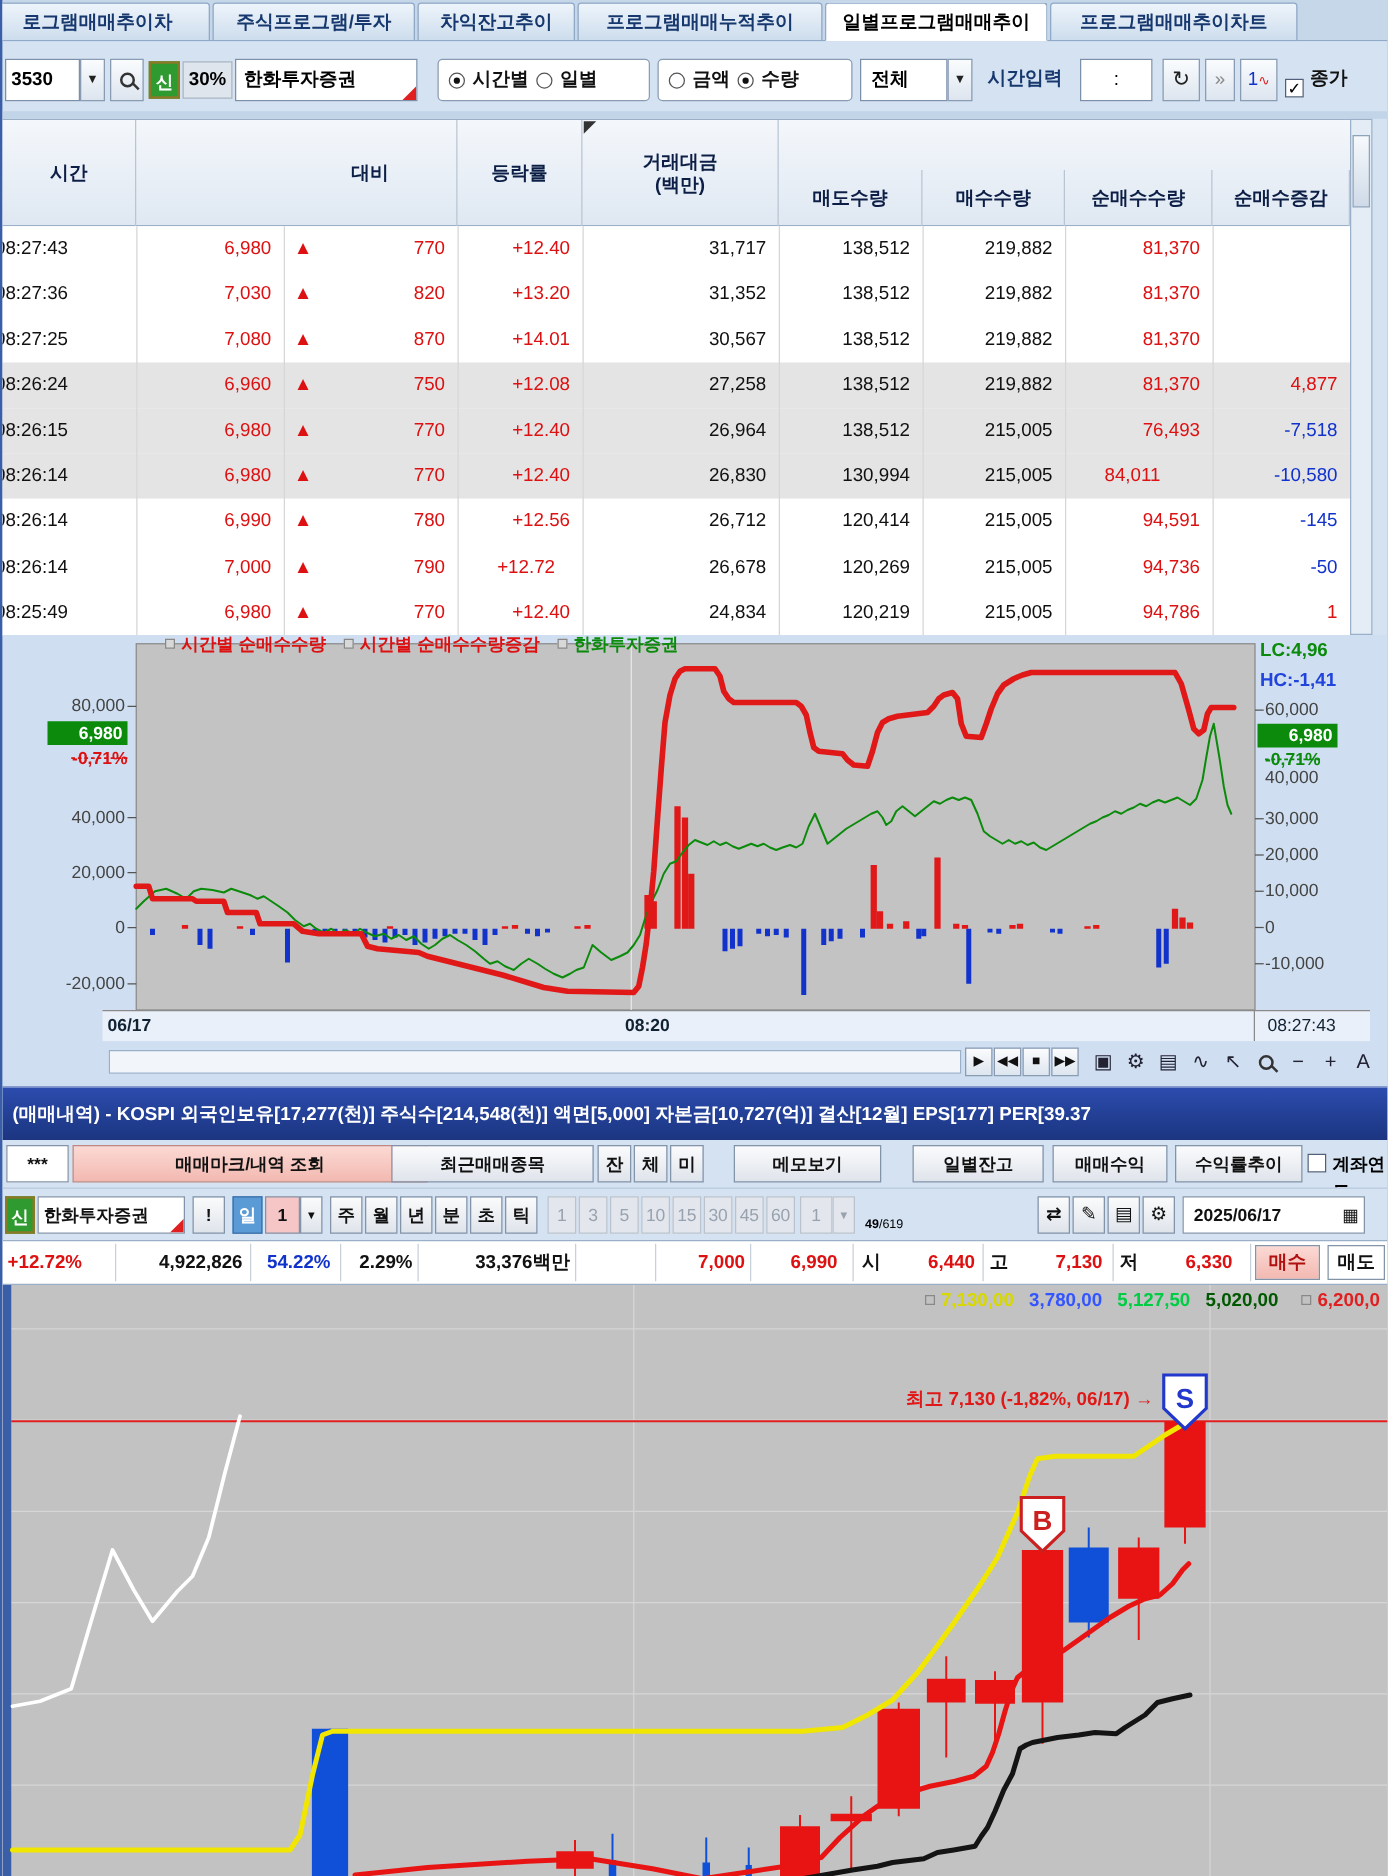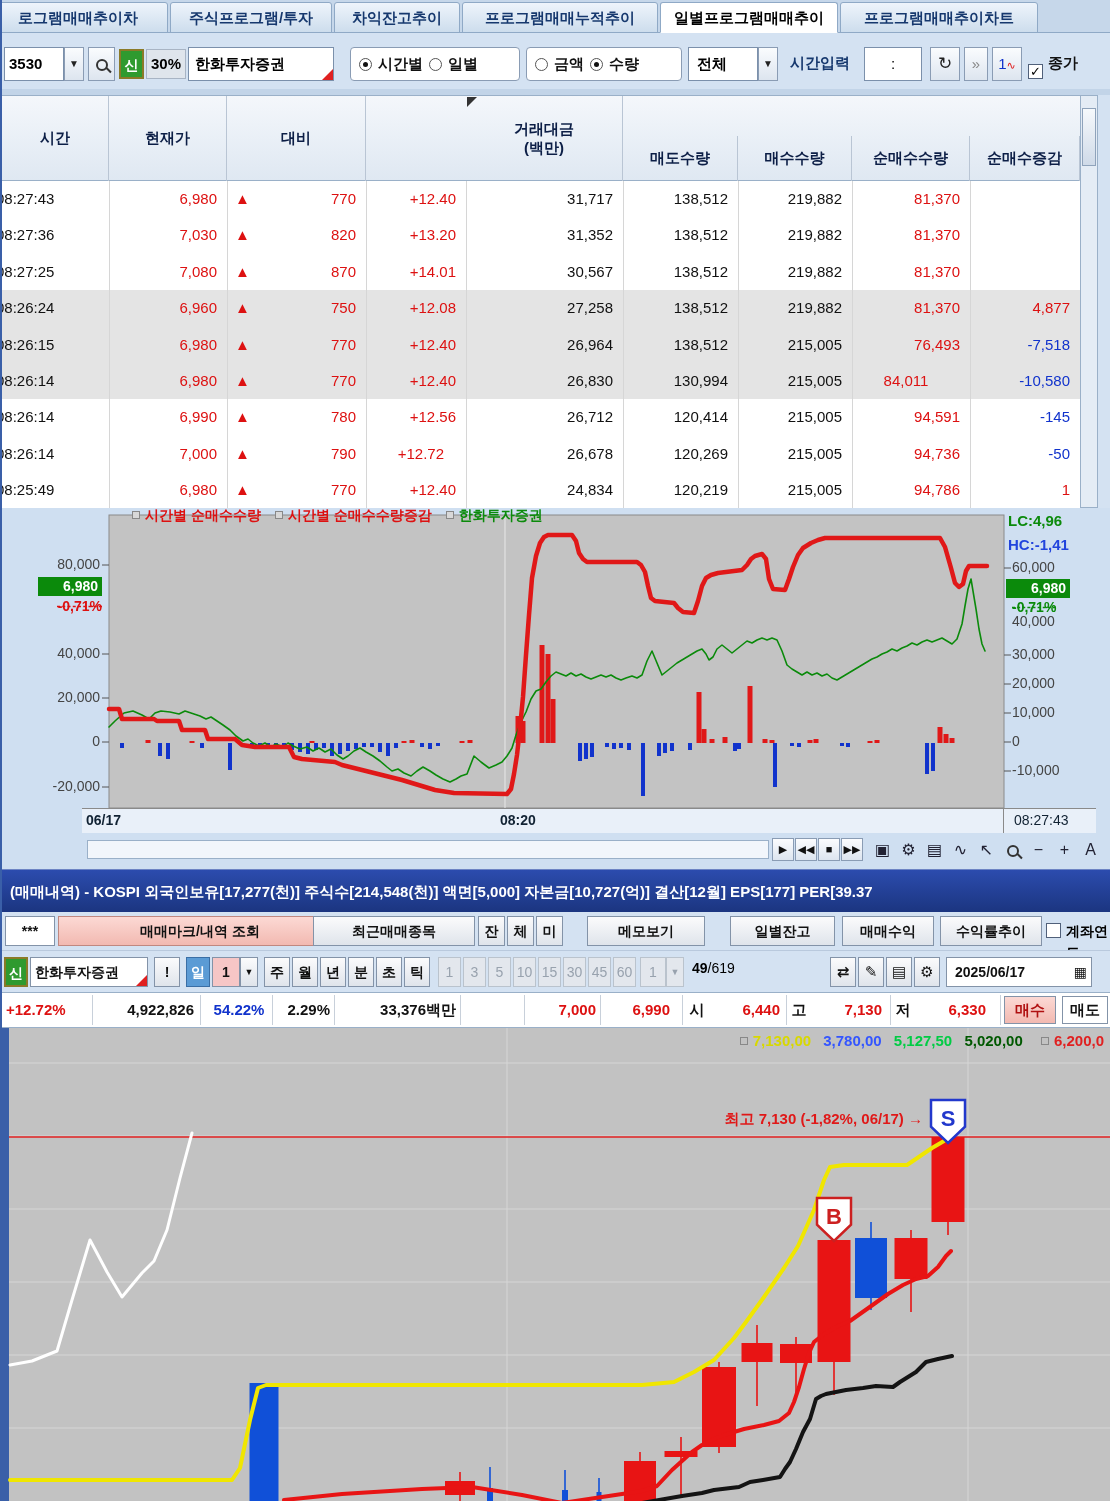--- a/index.html
+++ b/index.html
@@ -117,22 +117,22 @@
     <div class="tb btn3d" style="left:962px;width:24px;color:#888">»</div>
     <div class="tb btn3d" style="left:990px;width:30px"><span style="color:#1133cc">1</span><span style="color:#e02020;font-size:11px">∿</span></div>
     <div class="tb" style="left:1026px;top:22px"><span class="chk">✓</span></div>
     <div class="tb" style="left:1046px;color:#111;font-weight:bold">종가</div>
   </div>
 
   <div id="tablewrap">
     <div id="thead">
       <div class="sorttri"></div>
       <div class="hc" style="left:0;top:0;width:107px;height:85px">시간</div>
-      <div class="hc" style="left:107px;top:0;width:118px;height:85px">현재가</div>
       <div class="hc" style="left:225px;top:0;width:139px;height:85px">대비</div>
+      <div class="hc" style="left:364px;top:0;width:100px;height:85px">등락률</div>
       <div class="hc" style="left:464px;top:0;width:157px;height:85px">거래대금
 (백만)</div>
       <div class="hc" style="left:621px;top:40px;width:115px;height:45px">매도수량</div>
       <div class="hc" style="left:736px;top:40px;width:114px;height:45px">매수수량</div>
       <div class="hc" style="left:850px;top:40px;width:118px;height:45px">순매수수량</div>
       <div class="hc" style="left:968px;top:40px;width:110px;height:45px">순매수증감</div>
     </div>
     <div id="rows">
         <div class="trow">
           <div class="cell blk" style="left: 0px; width: 107px; padding-left: 0px; margin-left: -6px;">08:27:43</div>
@@ -425,21 +425,21 @@
         <div class="cb dis" style="left: 461px; width: 23px;">3</div>
         <div class="cb dis" style="left: 486px; width: 23px;">5</div>
         <div class="cb dis" style="left: 511px; width: 23px;">10</div>
         <div class="cb dis" style="left: 536px; width: 23px;">15</div>
         <div class="cb dis" style="left: 561px; width: 23px;">30</div>
         <div class="cb dis" style="left: 586px; width: 23px;">45</div>
         <div class="cb dis" style="left: 611px; width: 23px;">60</div>
       </div>
     <div class="cb dis" style="left:638px;width:26px">1</div>
     <div class="cb dis" style="left:664px;width:18px;font-size:9px">▼</div>
-    <div class="abs" style="left:690px;top:2px;height:30px;line-height:30px;font-size:14px"><b>49</b><span>/619</span></div>
+    <div class="abs" style="left:690px;top:14px;height:30px;line-height:30px;font-size:10px"><b>49</b><span>/619</span></div>
     <div id="ctrlicons">
         <div class="cb" style="left: 828px; width: 26px; font-size: 15px;">⇄</div>
         <div class="cb" style="left: 856px; width: 26px; font-size: 15px;">✎</div>
         <div class="cb" style="left: 884px; width: 26px; font-size: 15px;">▤</div>
         <div class="cb" style="left: 912px; width: 26px; font-size: 15px;">⚙</div>
       </div>
     <div class="cb" style="left:944px;width:146px;background:#fff;text-align:left;padding-left:8px">
       <span>2025/06/17</span>
       <span style="float:right;padding-right:4px">▦</span>
     </div>

